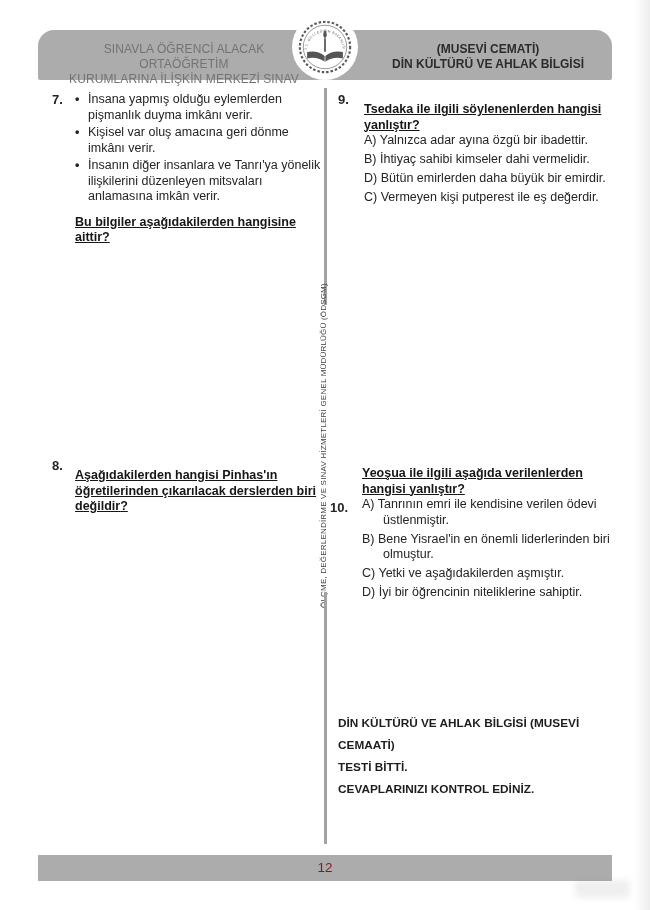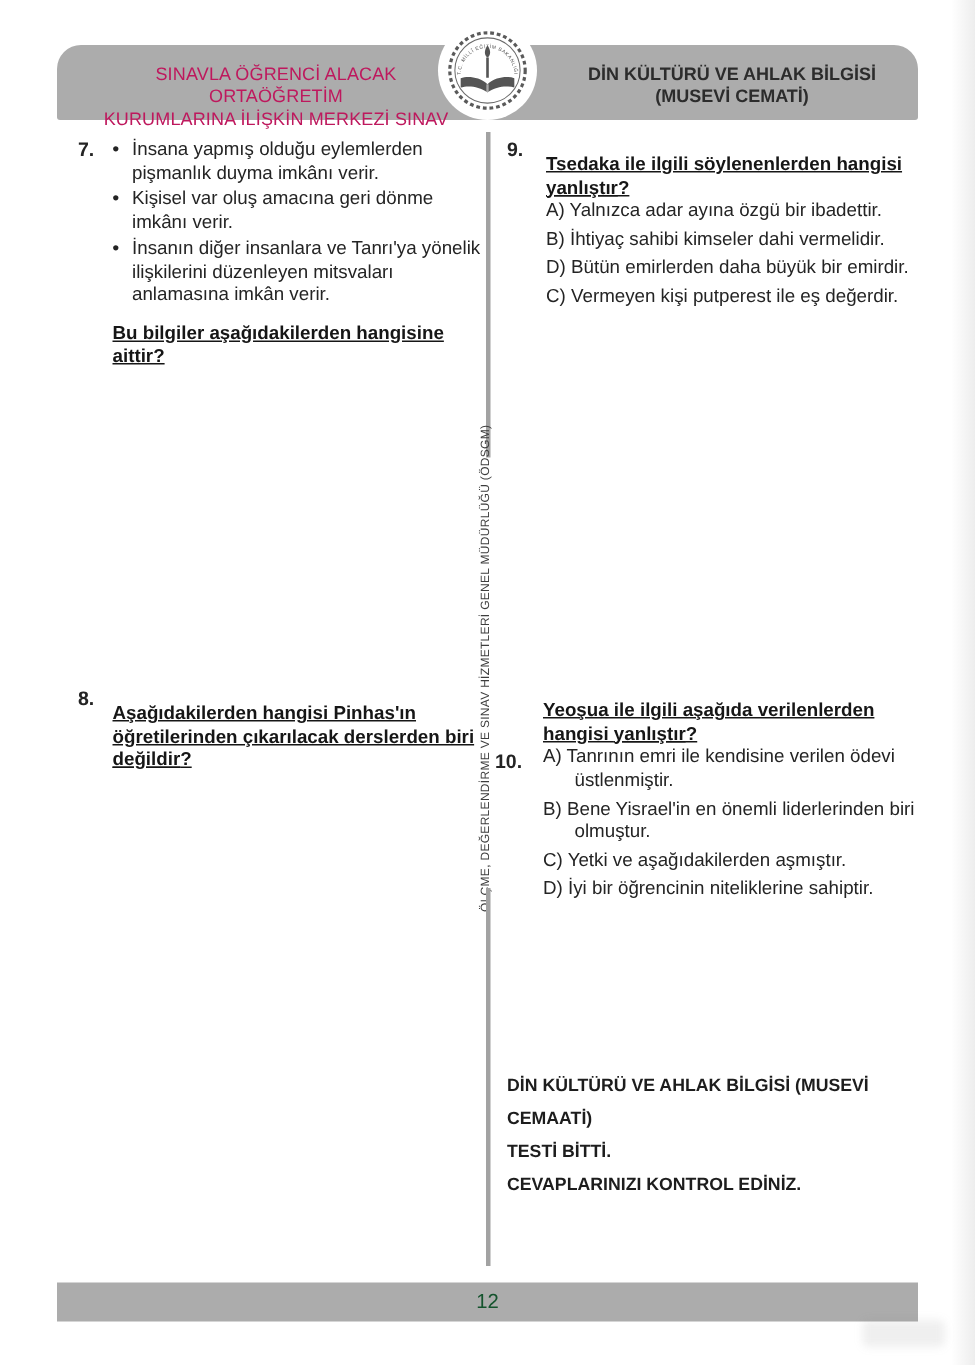--- a/index.html
+++ b/index.html
@@ -10,21 +10,21 @@
   }
   .abs{position:absolute;}
 
   
   .banner{
     left:38px;top:30px;width:574px;height:50px;
     background:#acacac;border-radius:16px 16px 2px 2px;
   }
   .banner-left{
     left:58px;top:42px;width:252px;text-align:center;
-    font-size:12px;line-height:15px;color:#be185d;letter-spacing:.1px;
+    font-size:12px;line-height:15px;color:#737373;letter-spacing:.1px;
   }
   .banner-right{
     left:372px;top:42px;width:232px;text-align:center;
     font-size:12px;line-height:15px;font-weight:bold;color:#2c2c2c;
   }
   .logo-circle{
     left:292px;top:14px;width:66px;height:66px;border-radius:50%;
     background:#ffffff;
   }
   .logo-svg{left:296px;top:18px;}
@@ -62,42 +62,42 @@
 
   
   .endnote{
     left:338px;top:712px;width:285px;font-weight:bold;
     font-size:11.8px;line-height:22px;color:#1d1d1d;
   }
 
   
   .footer{
     left:38px;top:855px;width:574px;height:26px;background:#acacac;
-    text-align:center;line-height:26px;font-size:13.5px;color:#14532d;
+    text-align:center;line-height:26px;font-size:13.5px;color:#7f1d1d;
   }
 
   
   .scan-right{right:0;top:0;width:16px;height:100%;
     background:linear-gradient(to right,rgba(0,0,0,0),rgba(0,0,0,0.07));}
   .scan-smudge{left:575px;top:880px;width:55px;height:18px;
     background:rgba(120,120,120,0.12);filter:blur(3px);border-radius:4px;}
 </style>
 </head>
 <body>
 
 <div class="abs banner"></div>
 
 <div class="abs banner-left">
   <div>SINAVLA ÖĞRENCİ ALACAK ORTAÖĞRETİM</div>
   <div>KURUMLARINA İLİŞKİN MERKEZİ SINAV</div>
 </div>
 
 <div class="abs banner-right">
+  <div>(MUSEVİ CEMATİ)</div>
   <div>DİN KÜLTÜRÜ VE AHLAK BİLGİSİ</div>
-  <div>(MUSEVİ CEMATİ)</div>
 </div>
 
 <div class="abs logo-circle"></div>
 <svg class="abs logo-svg" width="58" height="58" viewBox="0 0 60 60">
   <circle cx="30" cy="30" r="27" fill="#ffffff"></circle>
   <circle cx="30" cy="30" r="26" fill="none" stroke="#5a5a5a" stroke-width="2.2" stroke-dasharray="2.6 2"></circle>
   <circle cx="30" cy="30" r="22.5" fill="none" stroke="#6a6a6a" stroke-width="0.7"></circle>
   <path id="logo-arc" d="M 11.5 33 A 18.5 18.5 0 0 1 48.5 33" fill="none"></path>
   <text font-size="3.4" fill="#555" letter-spacing="0.4">
     <textPath href="#logo-arc" startOffset="50%" text-anchor="middle">T.C. MİLLÎ EĞİTİM BAKANLIĞI</textPath>

